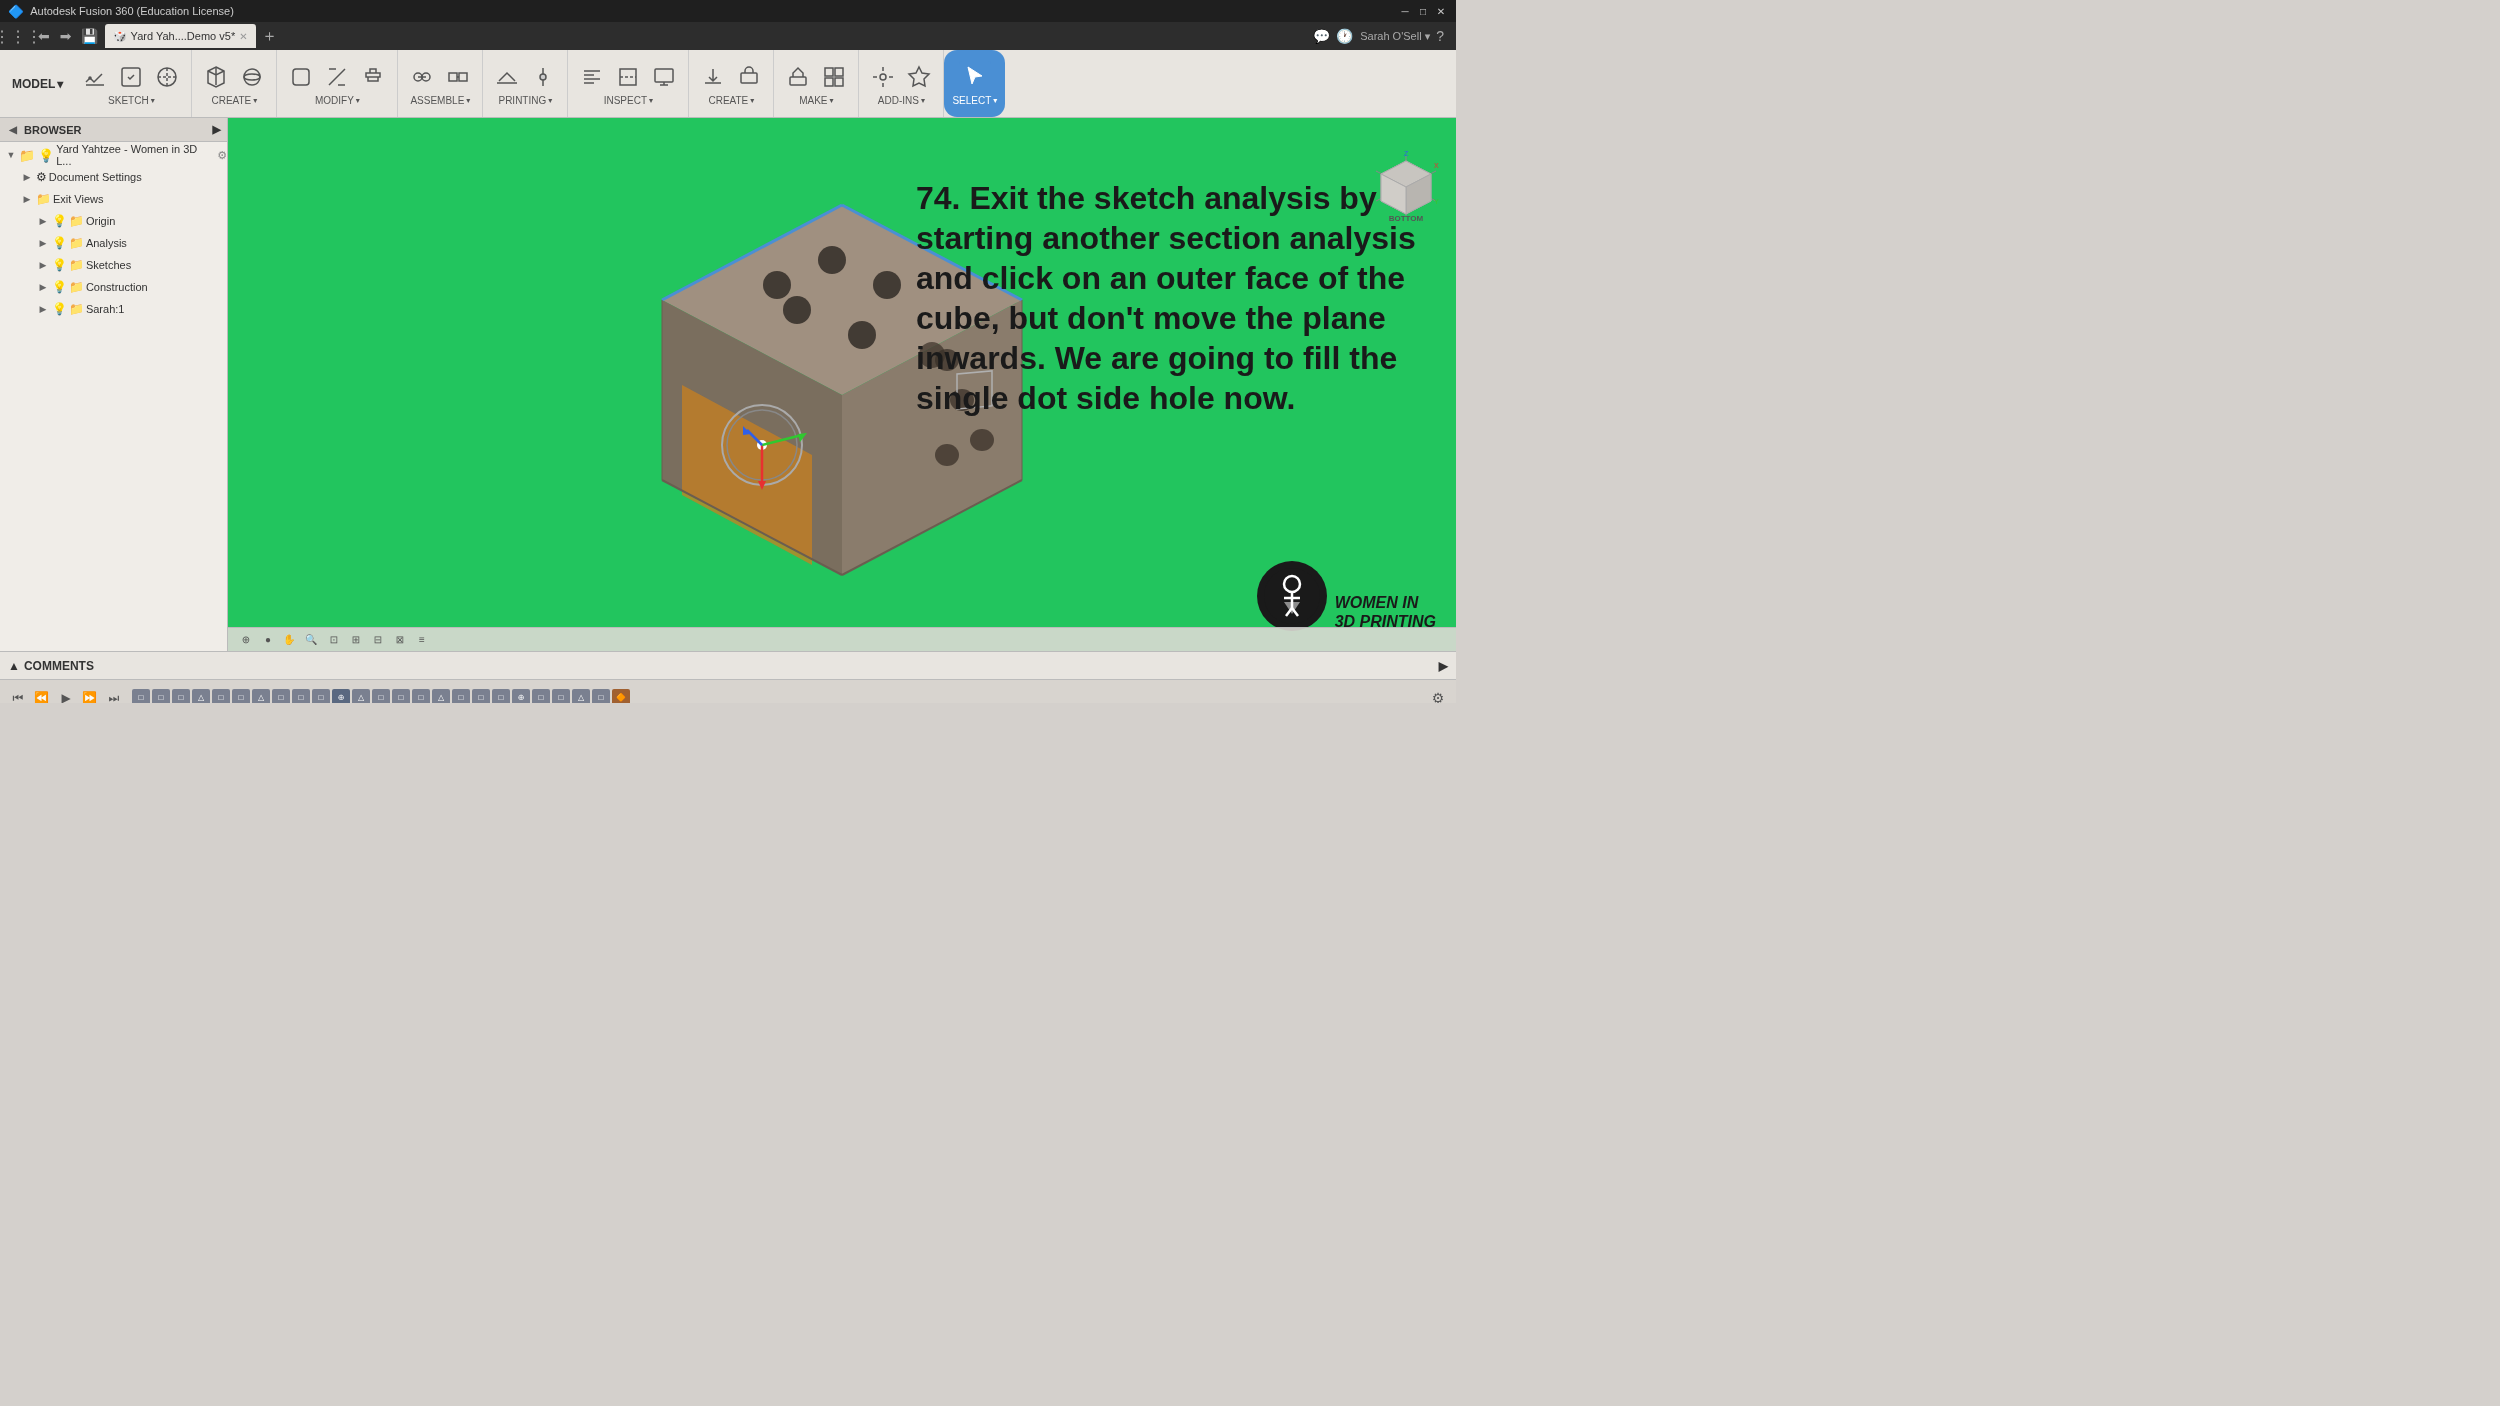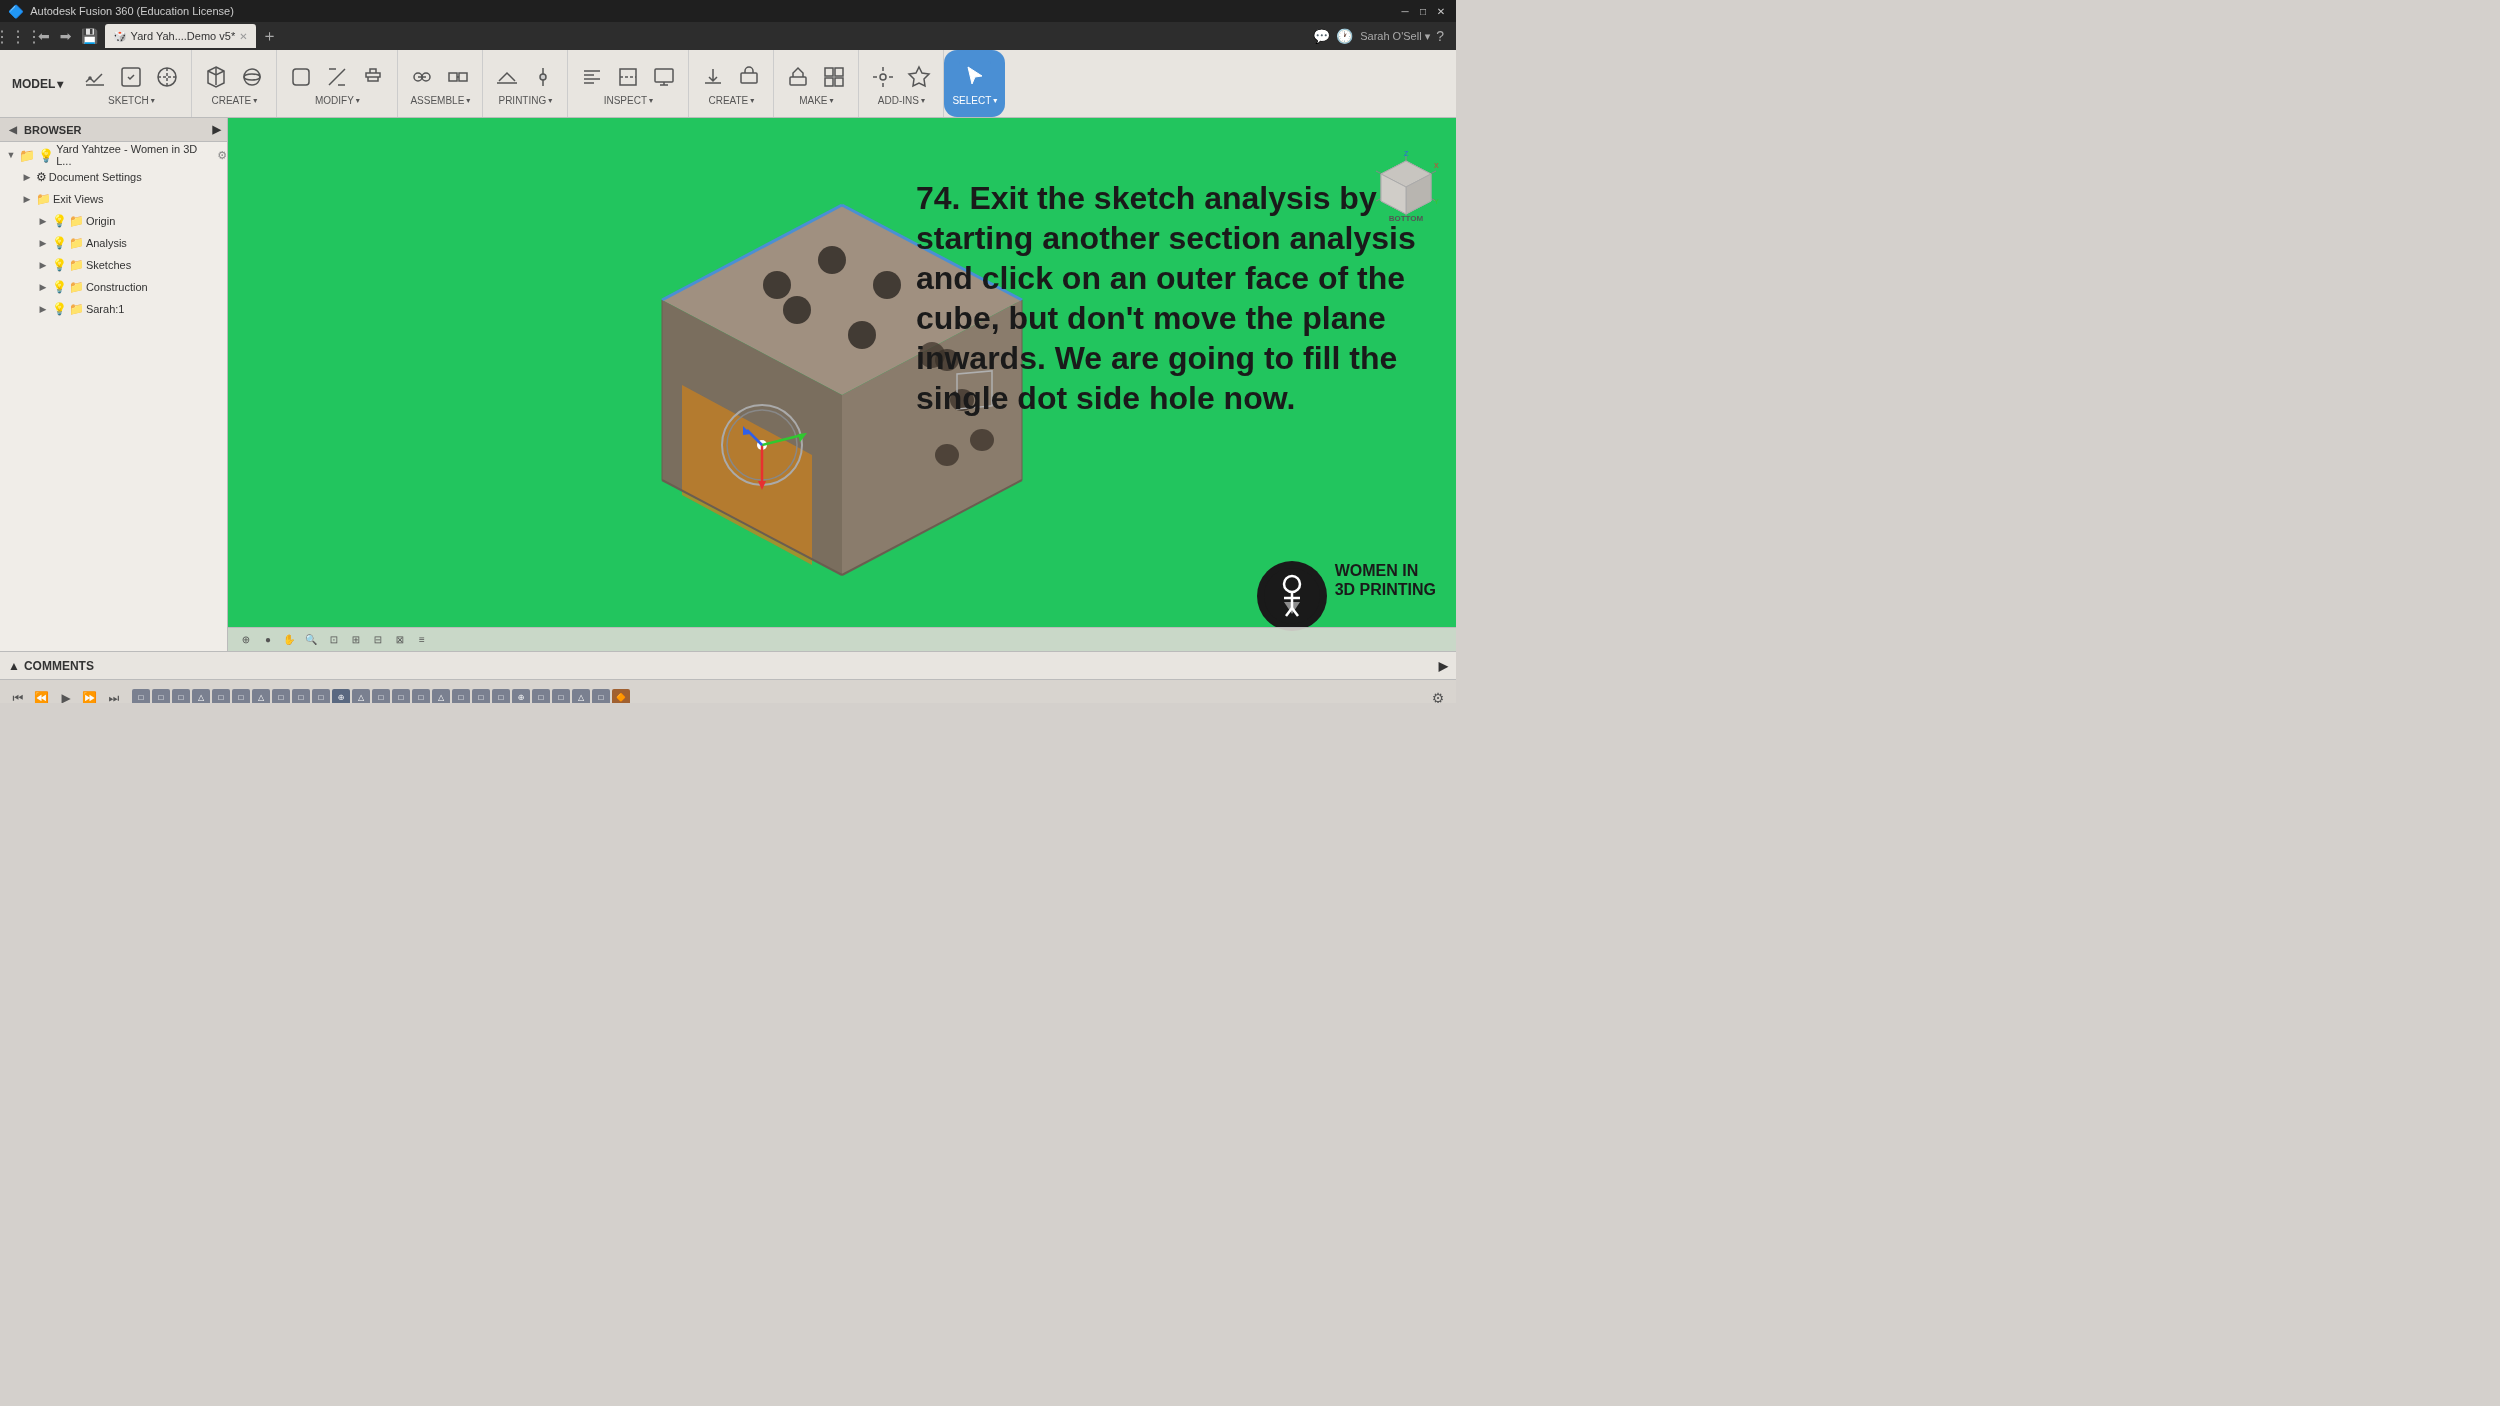--- a/index.html
+++ b/index.html
@@ -190,21 +190,21 @@
     #view-cube {
       position: absolute;
       top: 28px; right: 10px;
       width: 80px; height: 80px;
     }
 
     
     #wi3dp-logo {
       position: absolute;
       bottom: 20px; right: 20px;
-      display: flex; align-items: flex-start; gap: 8px;
+      display: flex; align-items: flex-end; gap: 8px; font-style: italic;
     }
     #wi3dp-circle {
       width: 70px; height: 70px;
       border-radius: 50%;
       background: #1a1a1a;
       display: flex; align-items: center; justify-content: center;
       font-size: 28px; color: white;
     }
     #wi3dp-text {
       font-size: 16px; font-weight: 900;

